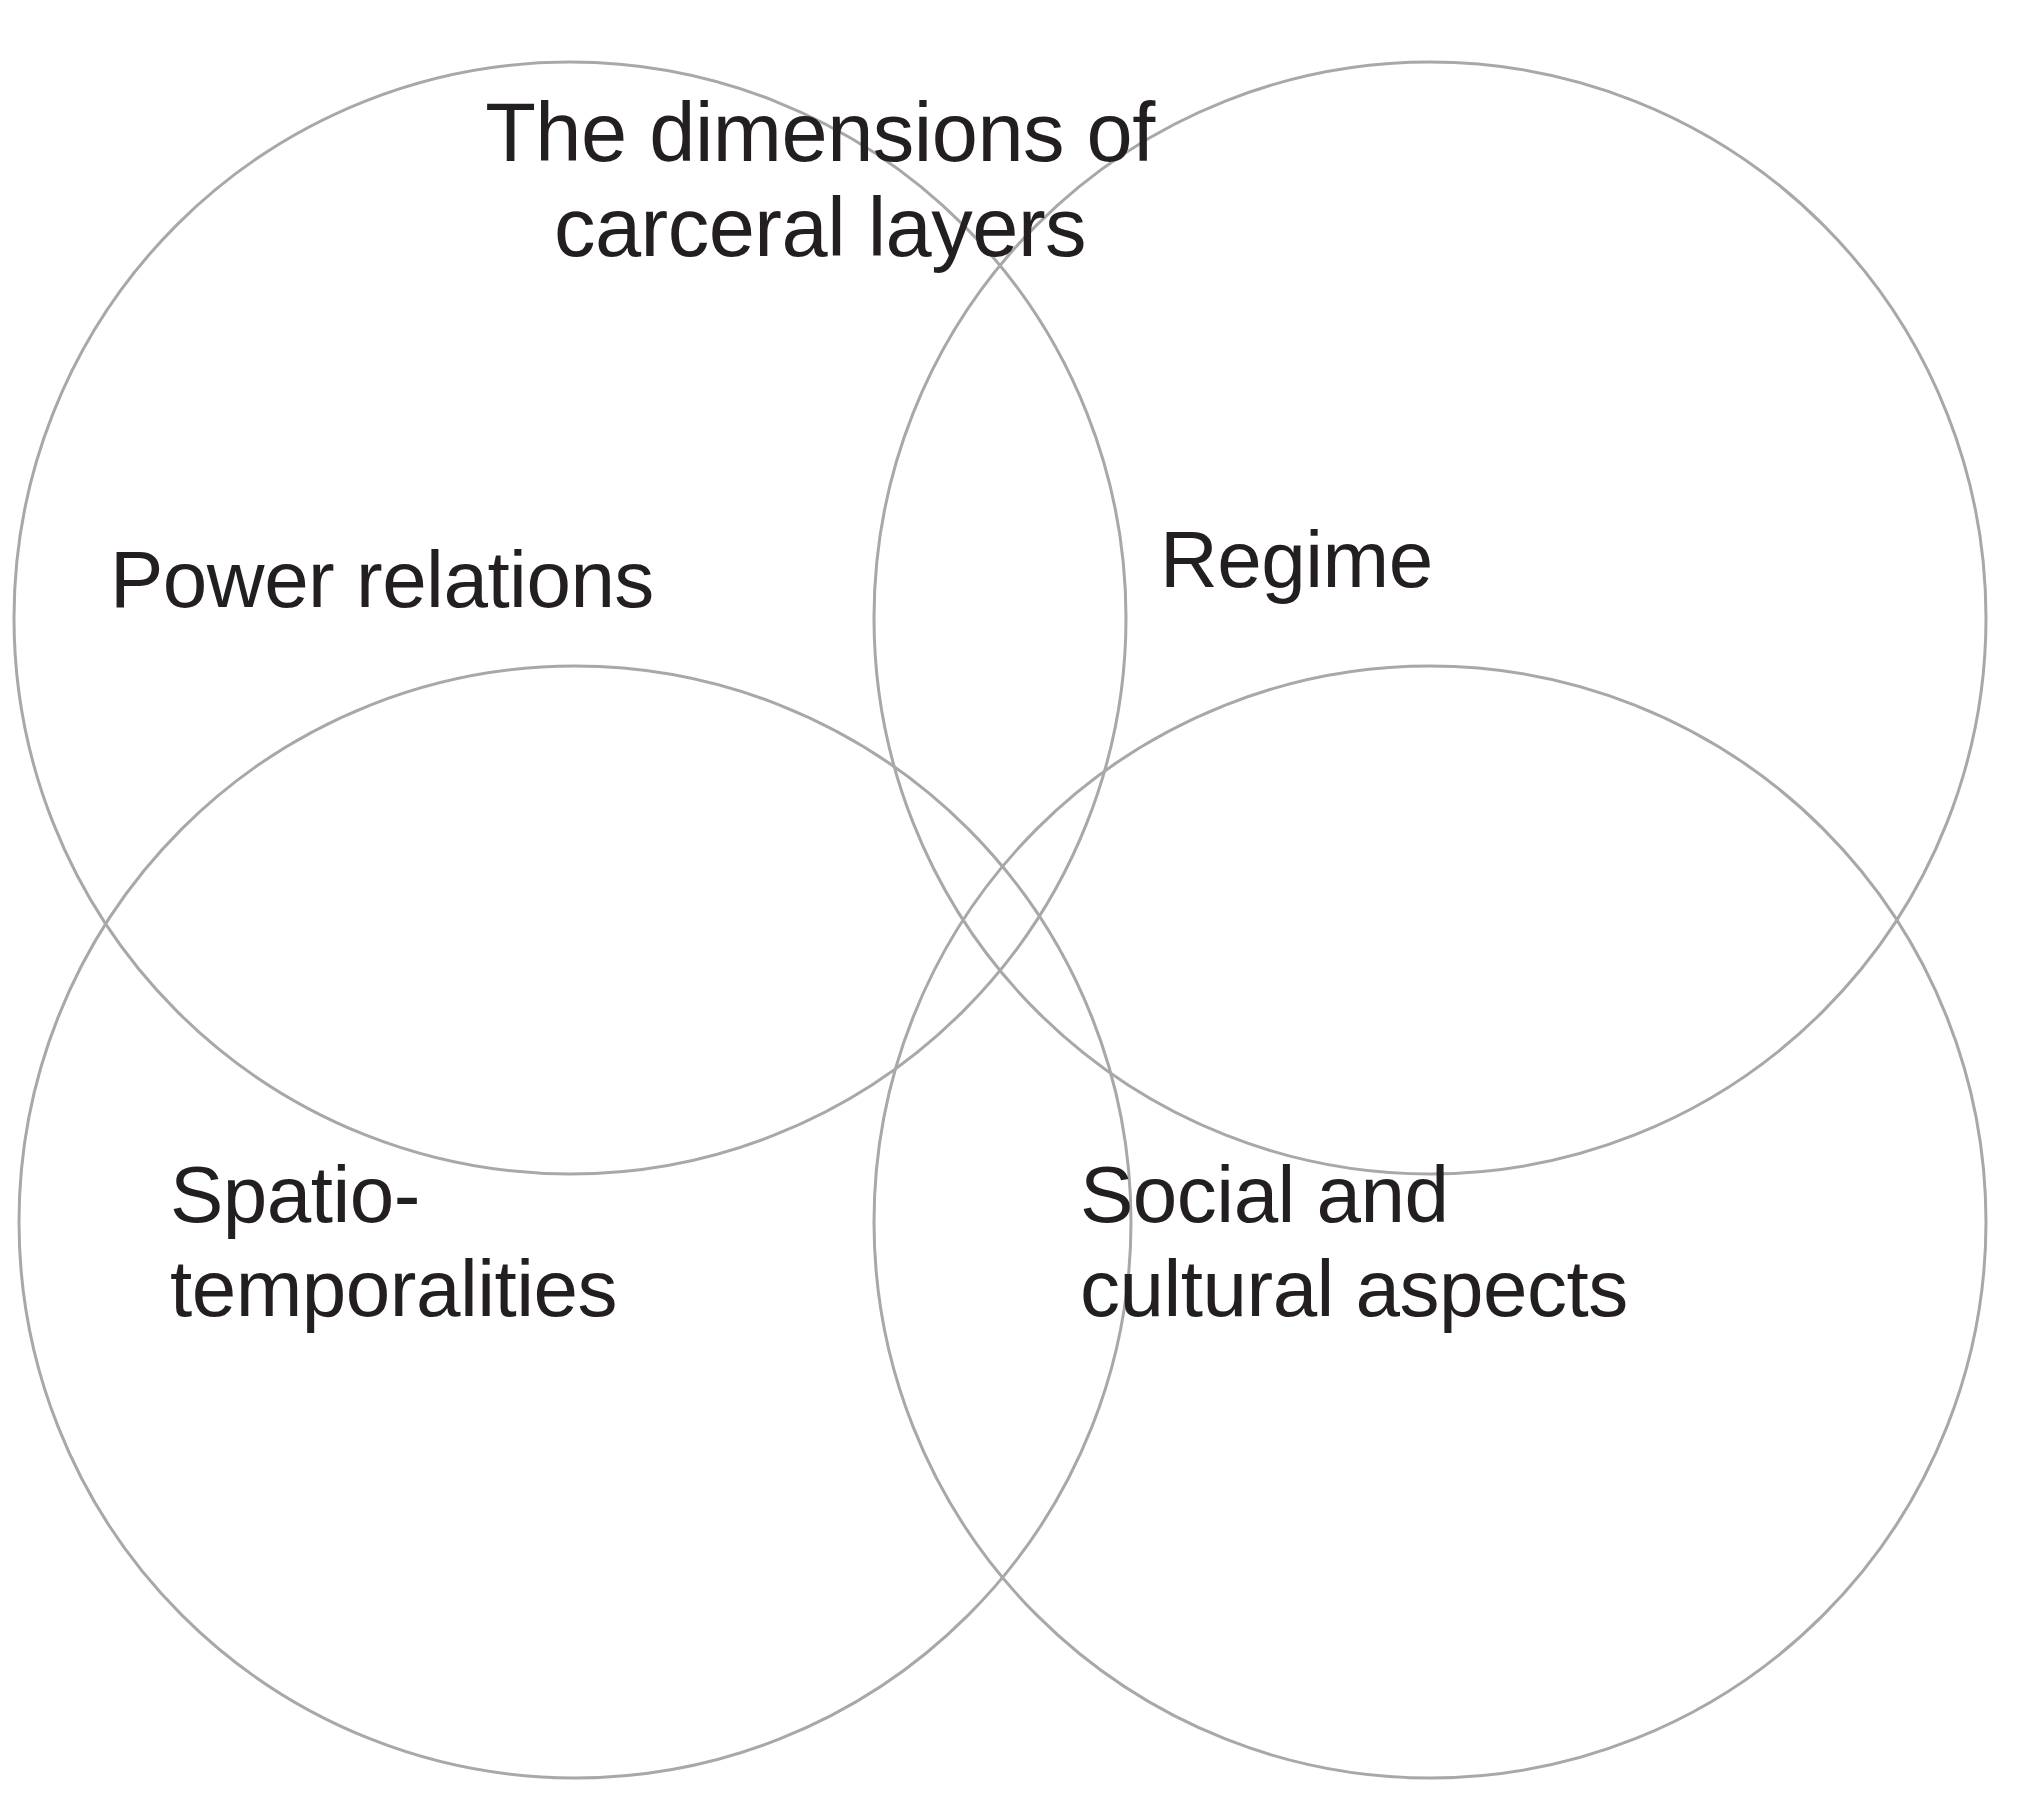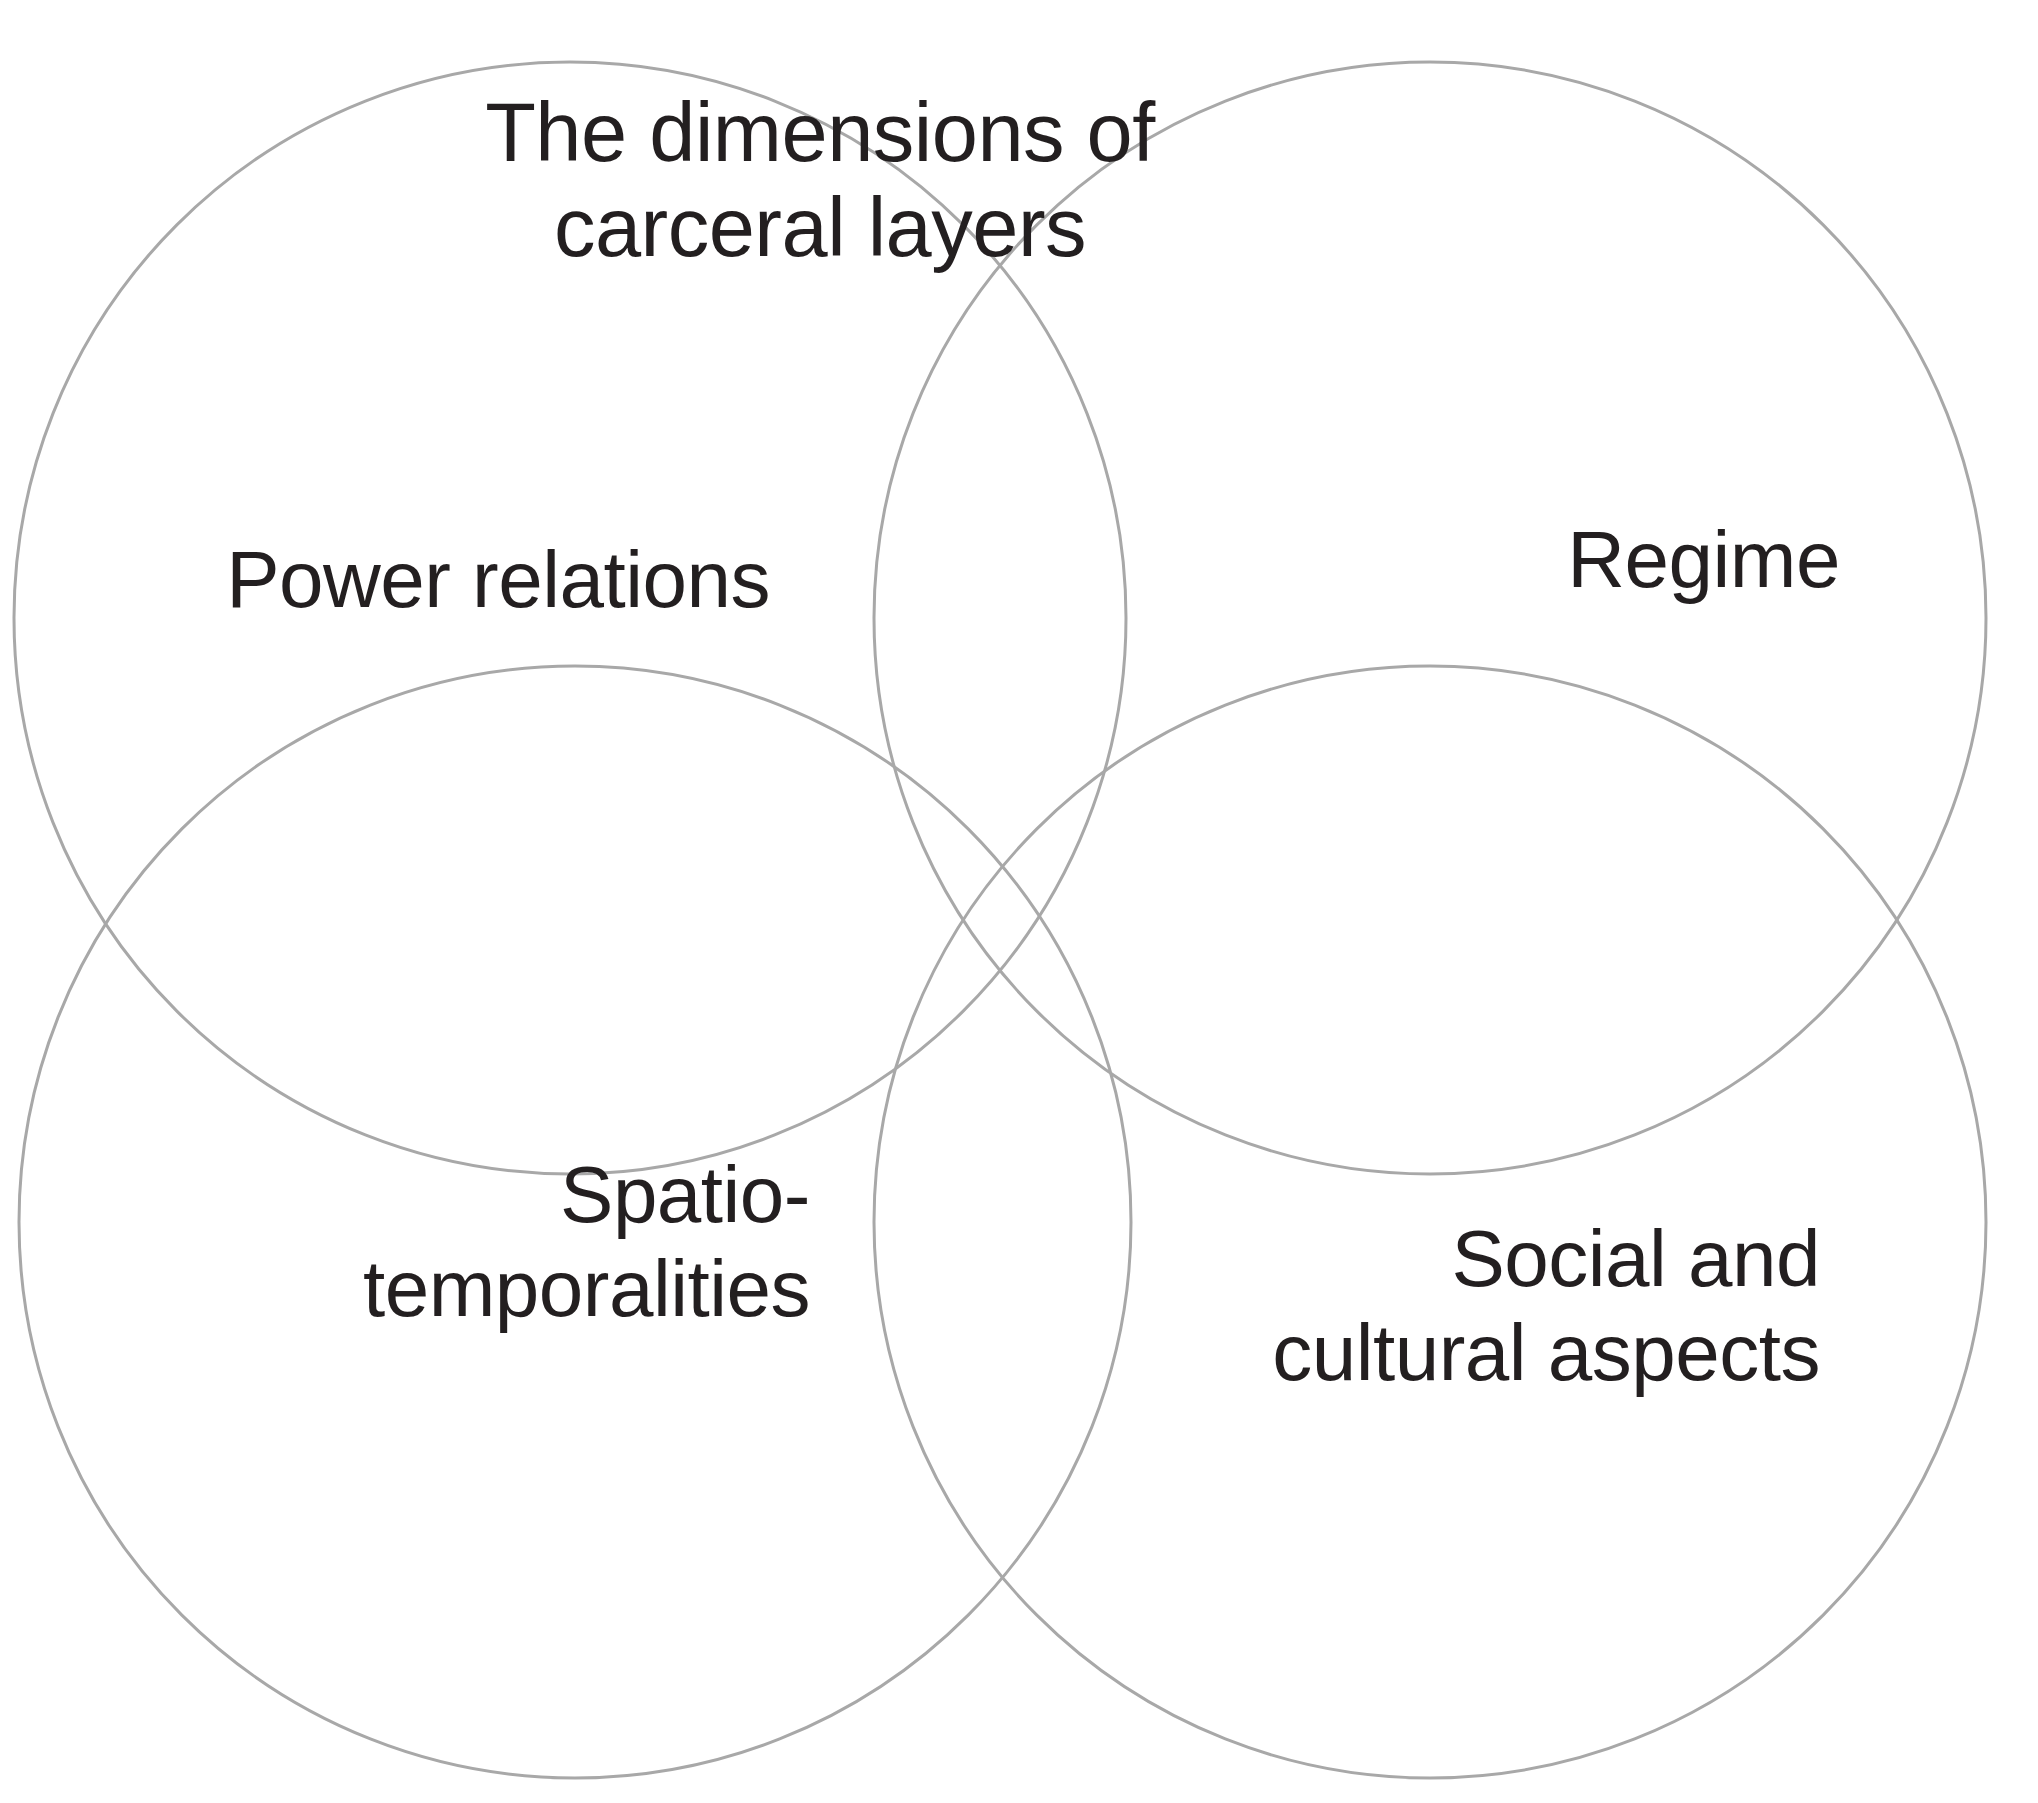--- a/index.html
+++ b/index.html
@@ -28,21 +28,21 @@
   .circle-shape {
     fill: none;
     stroke: #a8a8a8;
     stroke-width: 3;
   }
   .label {
     position: absolute;
     color: #231f20;
     font-family: "Liberation Sans", sans-serif;
     font-weight: 400;
-    text-align: right;
+    text-align: left;
     line-height: 1.17;
     letter-spacing: -0.5px;
     white-space: pre-line;
     z-index: 3;
   }
   #diagram-title {
     left: 460px;
     top: 78px;
     width: 720px;
     font-size: 83px;
@@ -62,21 +62,21 @@
     font-size: 80px;
   }
   #label-spatio-temporalities {
     left: 170px;
     top: 1140px;
     width: 640px;
     font-size: 80px;
   }
   #label-social-cultural {
     left: 1080px;
-    top: 1204px;
+    top: 1140px;
     width: 740px;
     font-size: 80px;
   }
 </style>
 </head>
 <body>
 
 <div id="diagram-root" style="background: rgb(255, 255, 255);">
 
   <svg id="venn-svg" viewBox="0 0 2038 1803" preserveAspectRatio="none" aria-hidden="true">

